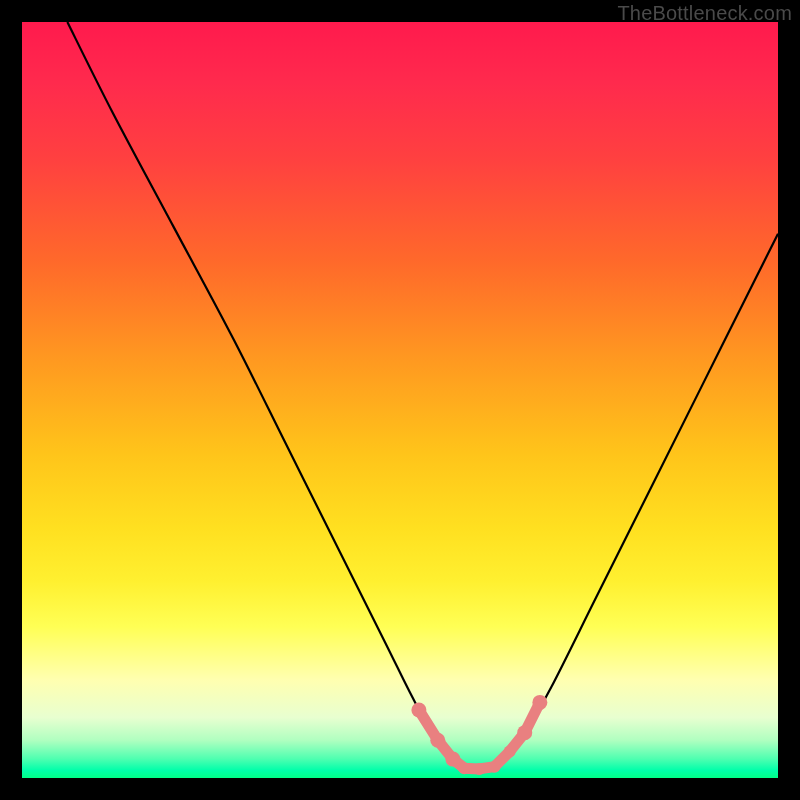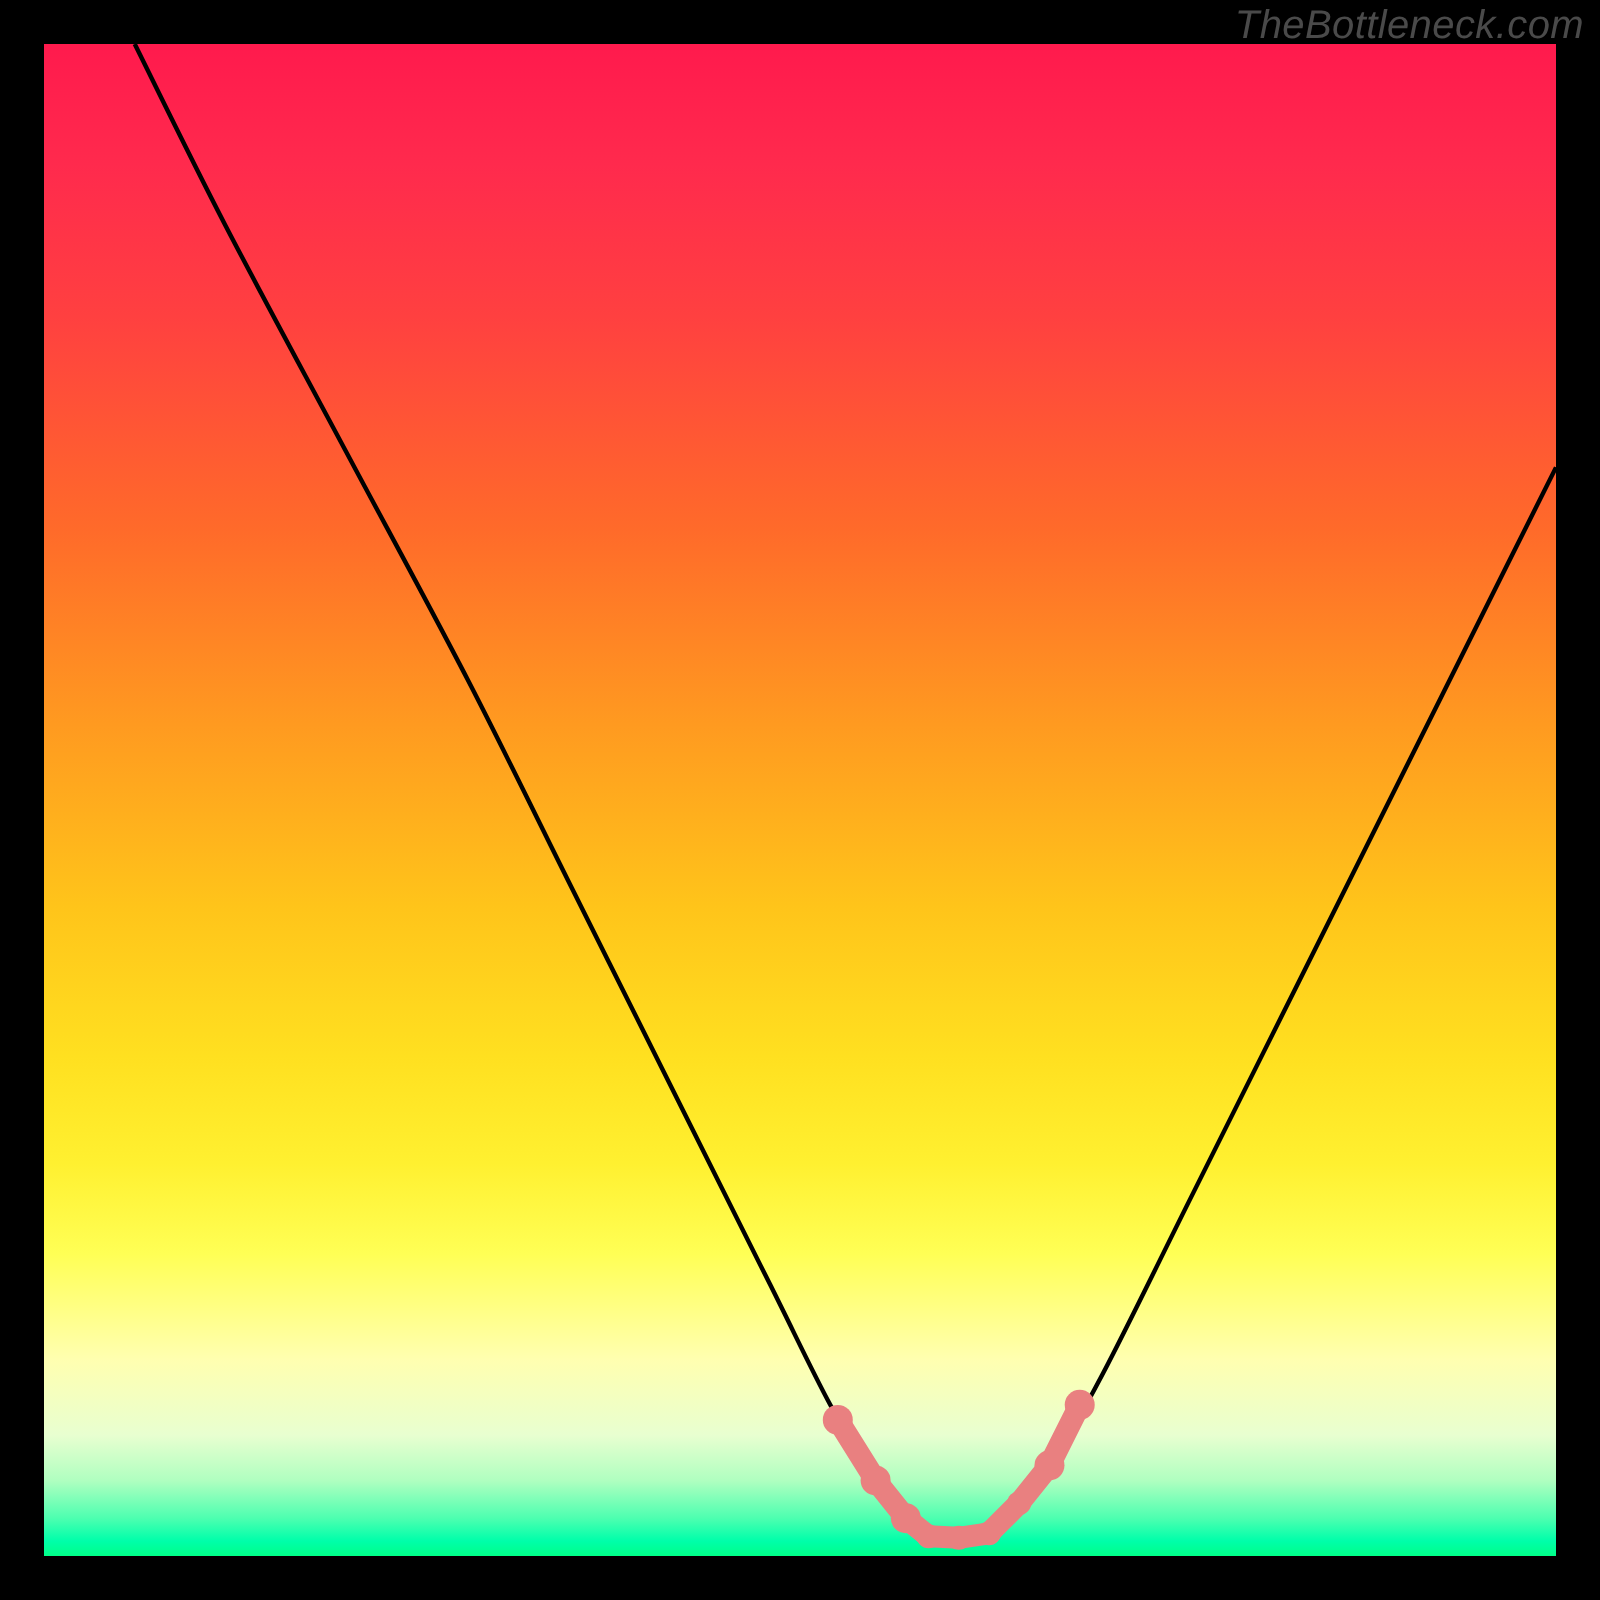--- a/index.html
+++ b/index.html
@@ -12,21 +12,20 @@
     font-family: Arial, Helvetica, sans-serif;
   }
 
   .frame {
     position: absolute;
     top: 0;
     left: 0;
     width: 800px;
     height: 624px;
     box-sizing: border-box;
-    font-style: italic;
   }
 
   .plot-area {
     position: absolute;
     left: 22px;
     top: 22px;
     width: 756px;
     height: 756px;
   }
 

